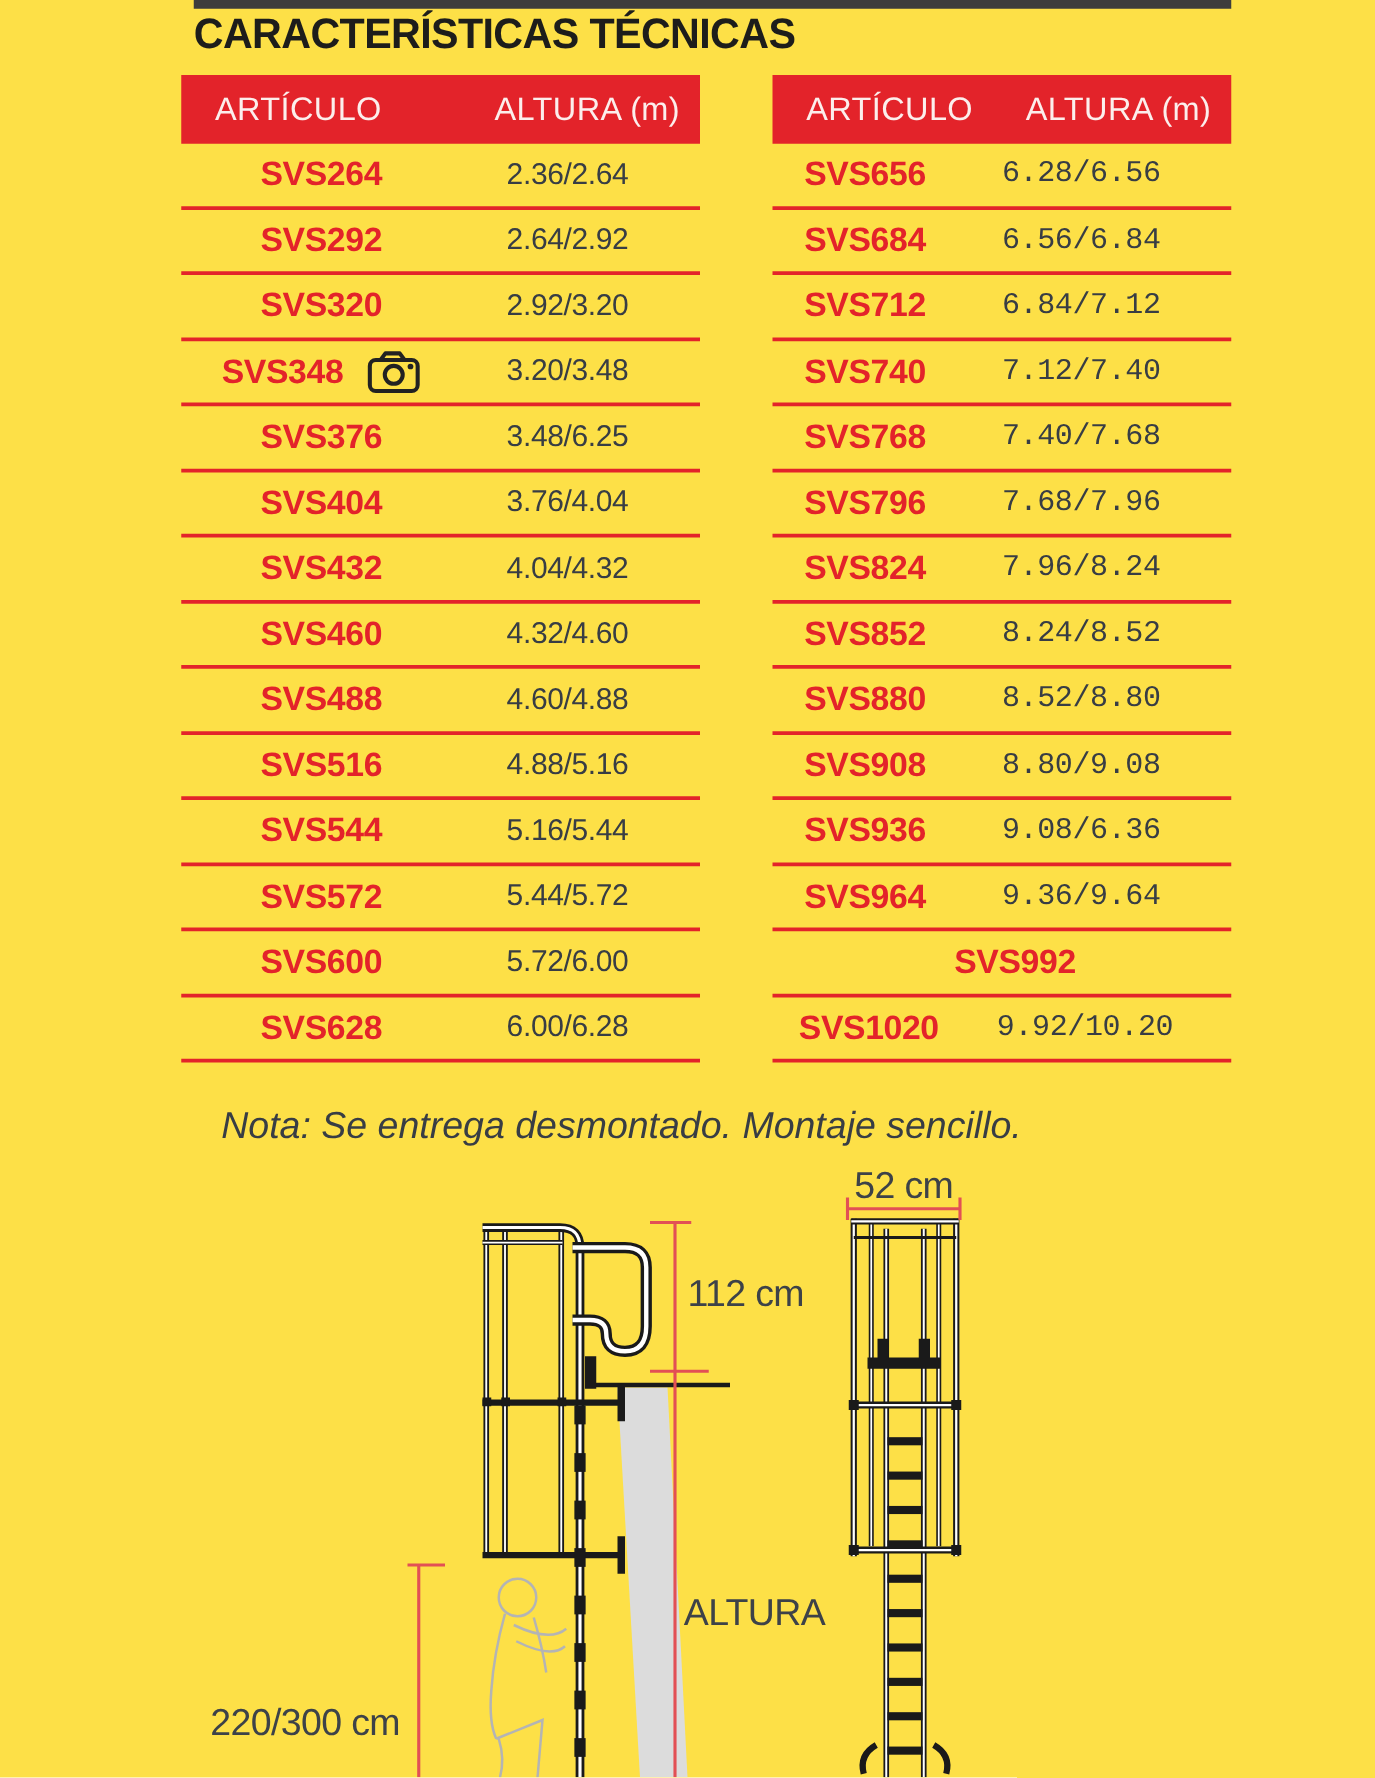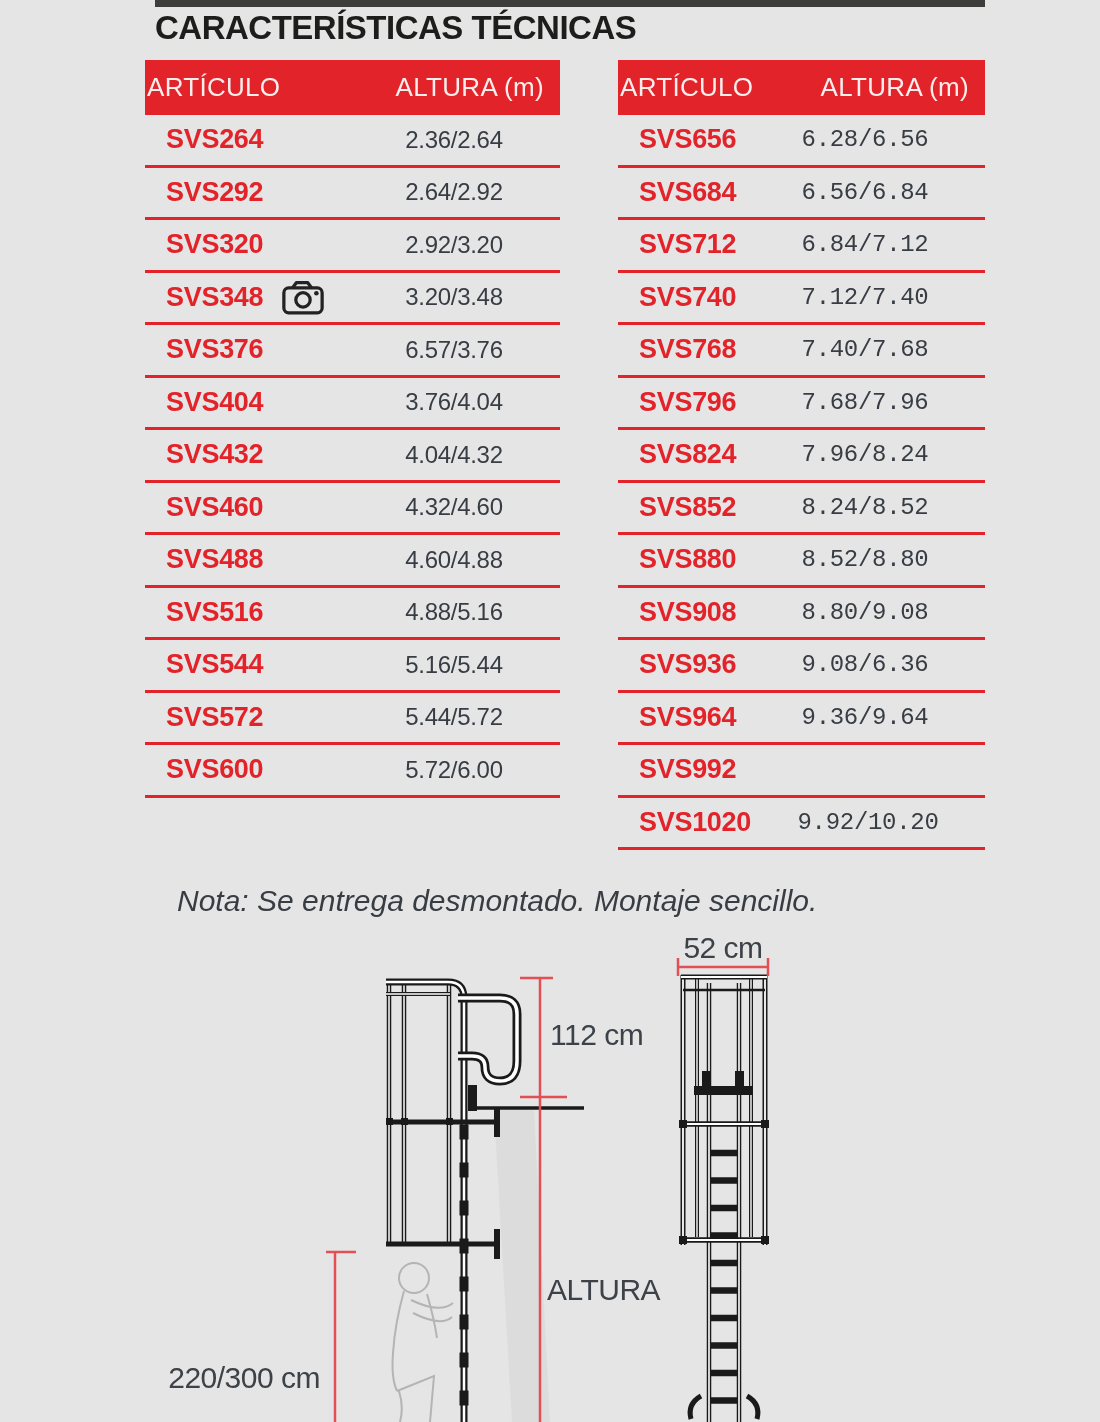--- a/index.html
+++ b/index.html
@@ -1,29 +1,29 @@
 <!DOCTYPE html>
 <html style="--red: #e3232a; --dimred: #e25055;"><head>
 <meta charset="utf-8">
 <style>
   html,body{margin:0;padding:0;background:#fff;}
-  .wrap{position:relative;width:1100px;height:1422px;background:#e5e5e5;overflow:hidden;
+  .wrap{position:relative;width:1100px;height:1422px;background:#fde047;overflow:hidden;
         font-family:"Liberation Sans",sans-serif;}
   .topbar{position:absolute;left:155px;top:0;width:830px;height:7px;background:#3d3d3c;}
   .title{position:absolute;left:155px;top:8px;font-size:34px;font-weight:bold;color:#1d1d1b;
          letter-spacing:-0.5px;white-space:nowrap;transform:scaleX(.97);transform-origin:left top;}
   .tbl{position:absolute;top:60px;}
   .tbl-left{left:145px;width:415px;}
   .tbl-right{left:618px;width:367px;}
   .thead{height:55px;background:var(--red,#e3232a);display:flex;align-items:center;
-         justify-content:space-between;color:#fceeec;font-size:26px;padding:0 16px 0 2px;
+         justify-content:space-between;color:#fceeec;font-size:26px;padding:0 16px 0 27px;
          letter-spacing:.3px;}
   .trow{display:flex;align-items:center;height:49.5px;border-bottom:3px solid var(--red,#e3232a);}
   .art{flex:1;display:flex;align-items:center;padding-left:21px;font-weight:bold;font-size:27px;
-       color:var(--red,#e3232a);letter-spacing:-.3px;}
+       color:var(--red,#e3232a);letter-spacing:-.3px;justify-content:center;}
   .art .cam{margin-left:18px;display:inline-flex;}
   .val{width:212px;text-align:center;font-size:24px;color:#383d44;letter-spacing:-.3px;}
   .tbl-right .val{width:240px;font-family:Liberation Mono, monospace;}
   .note{position:absolute;left:160px;top:884px;font-style:italic;font-size:30px;color:#383d44;
         white-space:nowrap;margin-left:17px;}
   .diagram{position:absolute;left:0;top:928px;}
   .pipe{stroke:#1a1a1a;fill:none;}
   .core{stroke:#fff;fill:none;}
   .solid{fill:#1a1a1a;stroke:none;}
   .dark{stroke:#1a1a1a;fill:none;}
@@ -75,21 +75,21 @@
                 <circle cx="37" cy="14.5" r="2.4" fill="#222"></circle>
               </svg>
             </span>
           </div>
           <div class="val">3.20/3.48</div>
         </div>
         <div class="trow">
           <div class="art">
             <span>SVS376</span>
           </div>
-          <div class="val">6.57/3.76</div>
+          <div class="val">3.48/6.25</div>
         </div>
         <div class="trow">
           <div class="art">
             <span>SVS404</span>
           </div>
           <div class="val">3.76/4.04</div>
         </div>
         <div class="trow">
           <div class="art">
             <span>SVS432</span>
@@ -124,20 +124,26 @@
           <div class="art">
             <span>SVS572</span>
           </div>
           <div class="val">5.44/5.72</div>
         </div>
         <div class="trow">
           <div class="art">
             <span>SVS600</span>
           </div>
           <div class="val">5.72/6.00</div>
+        </div>
+        <div class="trow">
+          <div class="art">
+            <span>SVS628</span>
+          </div>
+          <div class="val">6.00/6.28</div>
         </div>
       </div>
   </div>
 
   <div class="tbl tbl-right">
     <div class="thead">
       <span>ARTÍCULO</span>
       <span>ALTURA (m)</span>
     </div>
     <div id="rows-right">

